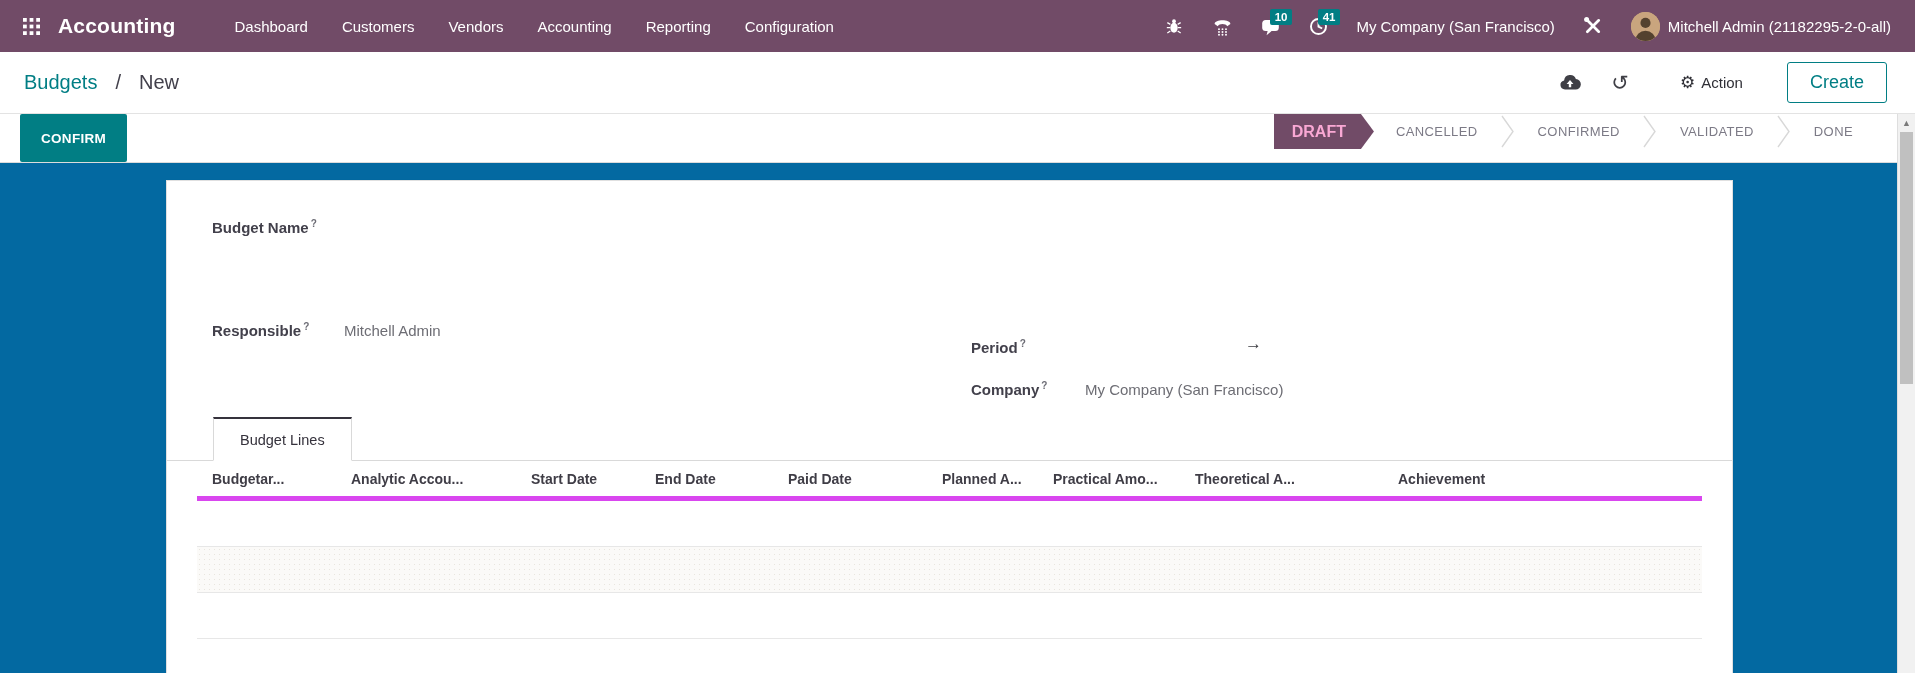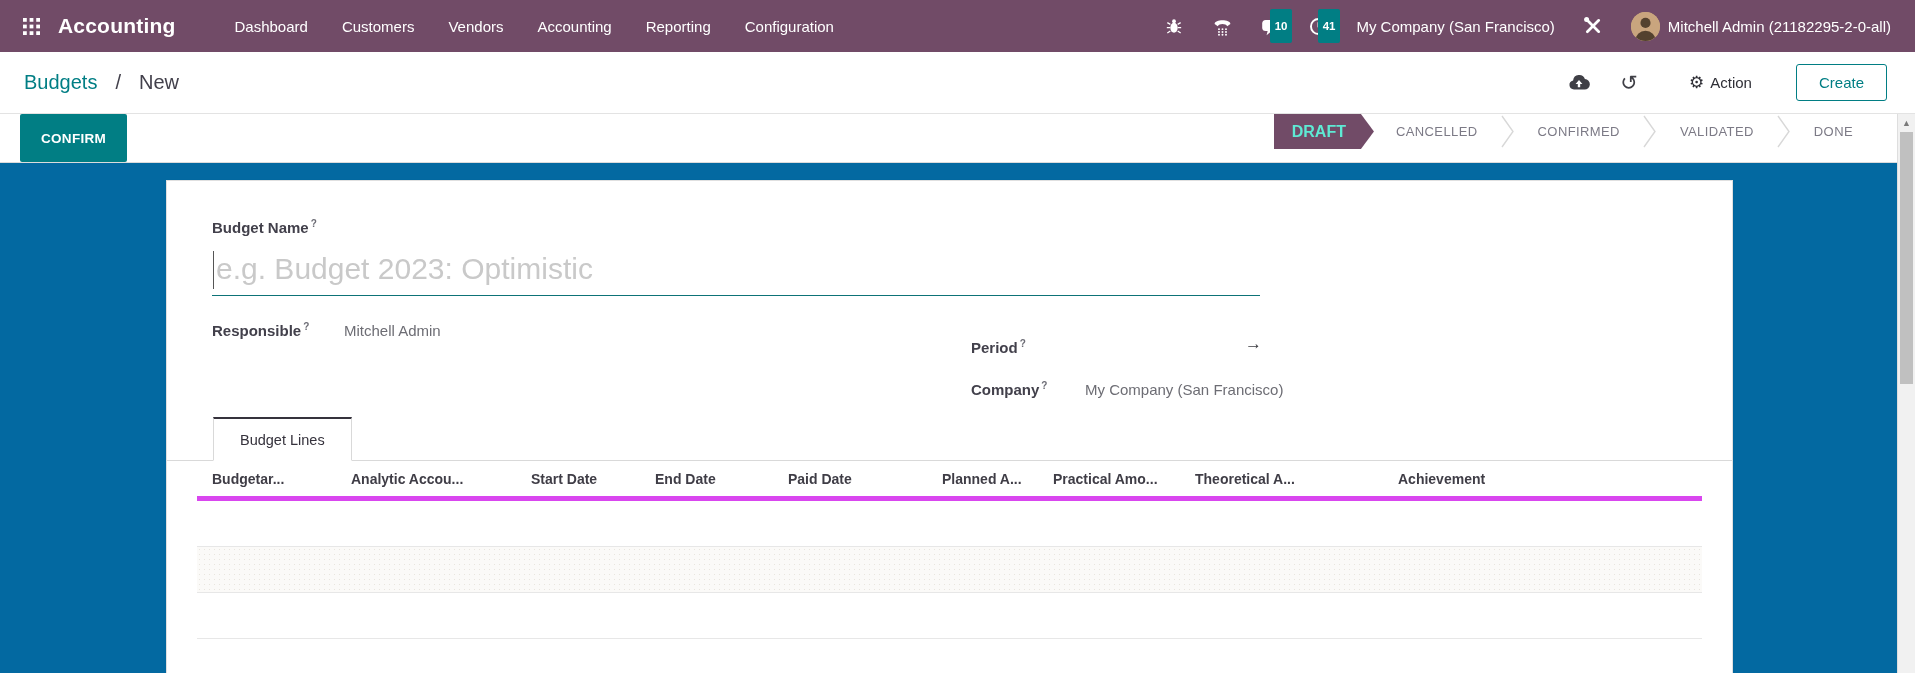--- a/index.html
+++ b/index.html
@@ -9,47 +9,47 @@
   
   .navbar { position:absolute; left:0; top:0; width:1915px; height:52px;
     background:#714B67; display:flex; align-items:center; color:#fff; padding:0 14px; }
   .apps-btn { width:34px; height:34px; display:flex; align-items:center; justify-content:center; cursor:pointer; }
   .brand { font-size:21px; font-weight:bold; margin-left:10px; letter-spacing:.2px; cursor:pointer; }
   .nav-menu { display:flex; align-items:center; margin-left:42px; }
   .nav-item { font-size:15px; padding:9px 17px; border-radius:3px; cursor:pointer; white-space:nowrap; }
   .nav-right { margin-left:auto; display:flex; align-items:center; gap:8px; }
   .nav-icon { position:relative; width:40px; height:36px; display:flex; align-items:center; justify-content:center; cursor:pointer; }
   .nav-badge { position:absolute; top:1px; right:-2px; background:#017E84; color:#fff;
-    font-size:11.5px; font-weight:bold; padding:10px 5px; border-radius:2px; line-height:14px; }
+    font-size:11.5px; font-weight:bold; padding:1px 5px; border-radius:2px; line-height:14px; }
   .nav-company, .nav-user { font-size:15px; padding:8px 10px; cursor:pointer; white-space:nowrap; display:flex; align-items:center; gap:8px; }
   .avatar { width:29px; height:29px; border-radius:50%; overflow:hidden; background:#c9a57e; flex:0 0 auto; }
 
   
   .cp-row { position:absolute; left:0; top:52px; width:1915px; height:62px; background:#fff;
     display:flex; align-items:center; padding:0 24px; border-bottom:1px solid #e3e3e3; }
   .breadcrumb { font-size:20px; display:flex; gap:18px; align-items:baseline; }
   .bc-parent { color:#017E84; cursor:pointer; }
   .bc-sep, .bc-current { color:#42404b; }
   .cp-right { margin-left:auto; display:flex; align-items:center; gap:14px; padding-right:4px; }
   .cp-icon-btn { width:36px; height:34px; display:flex; align-items:center; justify-content:center;
     cursor:pointer; color:#3f3f46; font-size:21px; border-radius:3px; }
   .action-btn { display:flex; align-items:center; gap:6px; font-size:15px; color:#2f2f36;
     cursor:pointer; padding:7px 12px; margin:0 18px 0 16px; }
   .gear-glyph { font-size:17px; line-height:1; }
-  .create-btn { border:1px solid #017E84; color:#017E84; background:#fff; font-size:15px;
+  .create-btn { border:1px solid #017E84; color:#017E84; background:#fff; font-size:18px;
     padding:9px 22px; border-radius:3px; cursor:pointer; font-family:inherit; }
 
   
   .status-row { position:absolute; left:0; top:114px; width:1897px; height:49px; background:#fff;
     border-bottom:1px solid #dcdcdc; display:flex; padding:0 20px; }
   .confirm-btn { background:#017E84; color:#fff; border:none; font-weight:bold; font-size:13.5px;
     padding:9px 21px; border-radius:2px; cursor:pointer; letter-spacing:.3px; font-family:inherit; }
   .steps { margin-left:auto; display:flex; align-items:center; height:35px; margin-right:2px; }
   .step { font-size:13px; color:#7c7a86; letter-spacing:.4px; padding:0 22px; line-height:35px; cursor:pointer; white-space:nowrap; }
-  .step-active { background:#714B67; color:#5eead4; font-weight:bold; padding:0 28px 0 18px; line-height:35px;
+  .step-active { background:#714B67; color:#f9a8d4; font-weight:bold; padding:0 28px 0 18px; line-height:35px;
     clip-path:polygon(0 0, calc(100% - 13px) 0, 100% 50%, calc(100% - 13px) 100%, 0 100%); cursor:pointer;margin-left:24px; }
   .chev { flex:0 0 auto; }
 
   
   .content { position:absolute; left:0; top:163px; width:1897px; height:510px; background:#0369a1; }
   .sheet { position:absolute; left:166px; top:17px; width:1567px; height:560px; background:#fff;
     border:1px solid #e0e0e0; box-shadow:0 1px 3px rgba(0,0,0,.04); }
 
   .bn-label { position:absolute; left:45px; top:37px; font-size:15px; font-weight:bold; color:#42404b; }
   sup.help { font-size:10px; color:#6c6c75; margin-left:2px; cursor:default; }
@@ -230,24 +230,20 @@
       </svg>
     <span class="step">DONE</span>
   </div>
 </div>
 
 <div class="content">
   <div class="sheet">
 
     <div class="bn-label">
       <span>Budget Name</span><sup class="help">?</sup>
-    </div>
-    <div class="bn-input-wrap">
-      <span class="caret"></span>
-      <input class="bn-input" type="text" placeholder="e.g. Budget 2023: Optimistic" style="">
     </div>
 
     <div class="fields">
       <div class="fgroup-left">
         <div class="frow">
           <span class="flabel flabel-l">
             <span>Responsible</span><sup class="help">?</sup>
           </span>
           <span class="fvalue">Mitchell Admin</span>
         </div>

